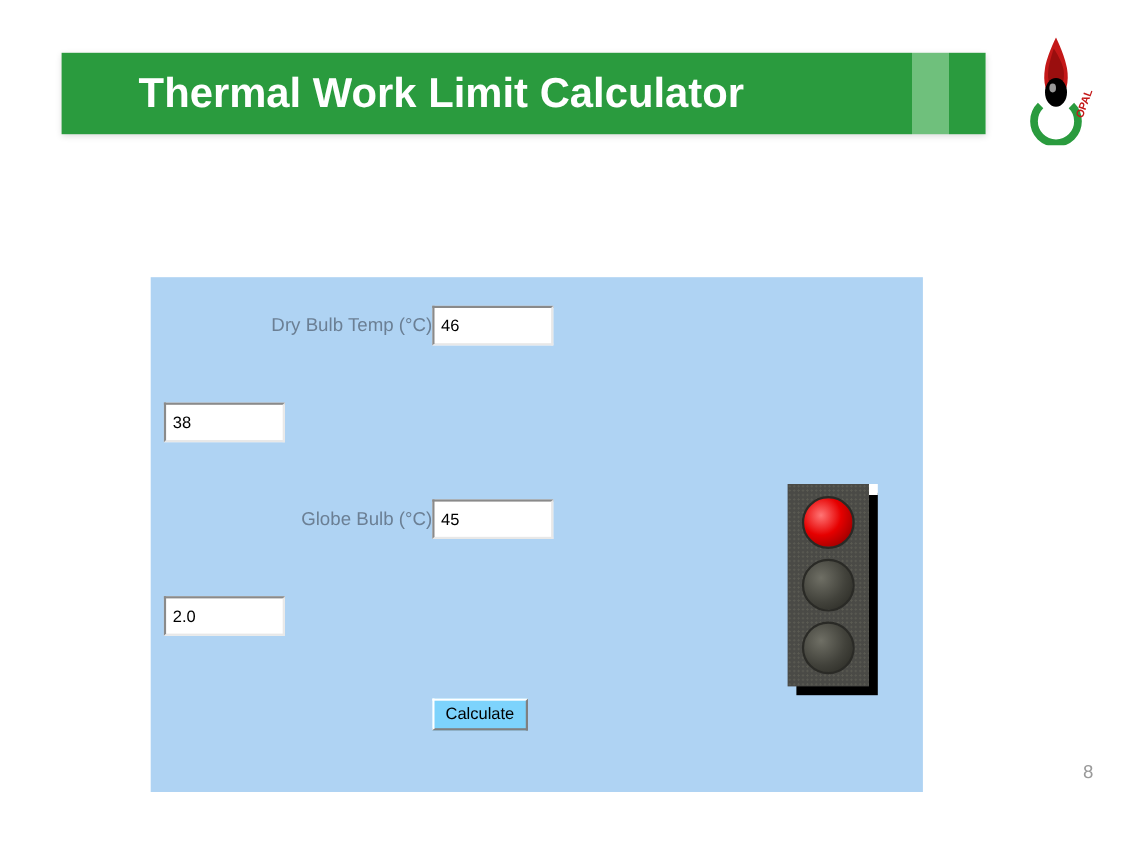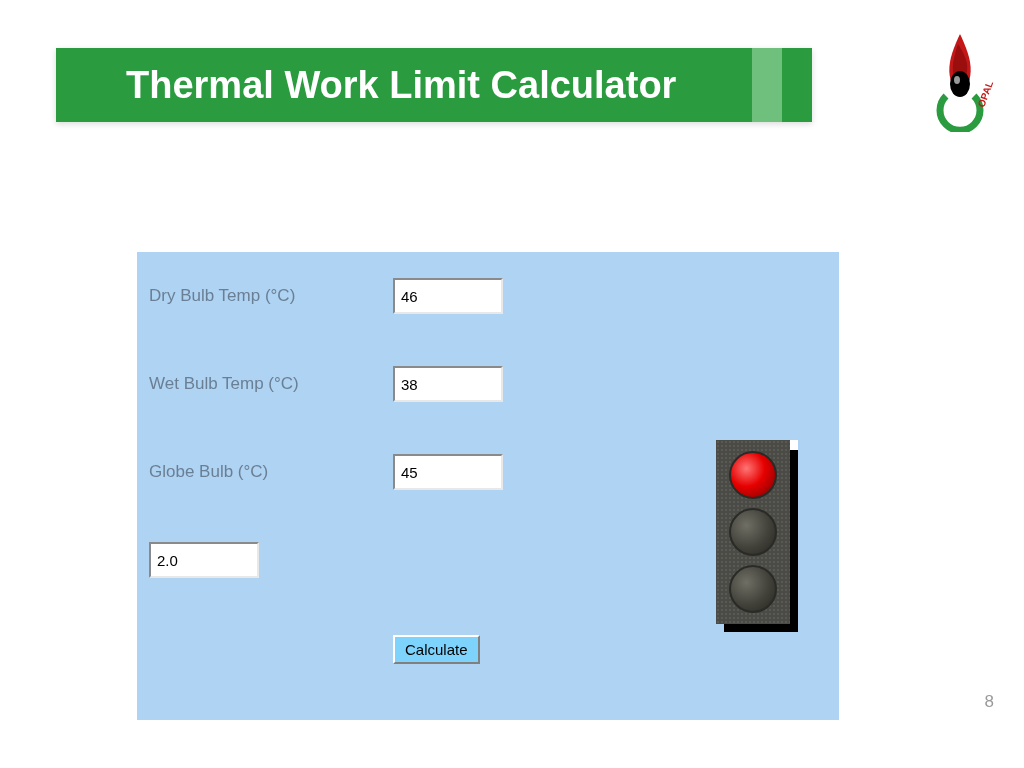--- a/index.html
+++ b/index.html
@@ -8,21 +8,21 @@
     height: 768px;
     background: #ffffff;
     font-family: Verdana, Arial, sans-serif;
     position: relative;
     overflow: hidden;
   }
   .header-bar {
     position: absolute;
     top: 48px;
     left: 56px;
-    width: 756px;
+    width: 840px;
     height: 74px;
     background: linear-gradient(to right, #2a9b3e 0%, #2a9b3e 92%, #6fc07c 92%, #6fc07c 96%, #2a9b3e 96%, #2a9b3e 100%);
     display: flex;
     align-items: center;
     padding-left: 70px;
     box-shadow: 0 2px 6px rgba(0,0,0,0.15);
     text-align: right;
   }
   .header-title {
     color: #ffffff;
@@ -48,20 +48,21 @@
   .field-row {
     display: flex;
     align-items: center;
     height: 88px;
     padding-left: 12px;
   }
   .field-label {
     width: 244px;
     color: #6b7f94;
     font-size: 17px;
+    text-align: right;
   }
   .field-input {
     width: 110px;
     height: 28px;
     background: #ffffff;
     border-top: 2px solid #8a8a8a;
     border-left: 2px solid #8a8a8a;
     border-right: 2px solid #e8e8e8;
     border-bottom: 2px solid #e8e8e8;
     padding: 16px 6px;
@@ -161,21 +162,20 @@
     <text x="64" y="76" font-size="10" font-weight="bold" fill="#c41818" transform="rotate(-70 64 76)" font-family="Arial">OPAL</text>
   </svg>
 </div>
 
 <div class="form-panel">
   <div class="field-row">
     <div class="field-label">Dry Bulb Temp (°C)</div>
     <input class="field-input" value="46" style="">
   </div>
   <div class="field-row">
-    <div class="field-label">Wet Bulb Temp (°C)</div>
     <input class="field-input" value="38" style="">
   </div>
   <div class="field-row">
     <div class="field-label">Globe Bulb (°C)</div>
     <input class="field-input" value="45" style="">
   </div>
   <div class="field-row">
     <input class="field-input" value="2.0" style="">
   </div>
   <div class="calc-row">

